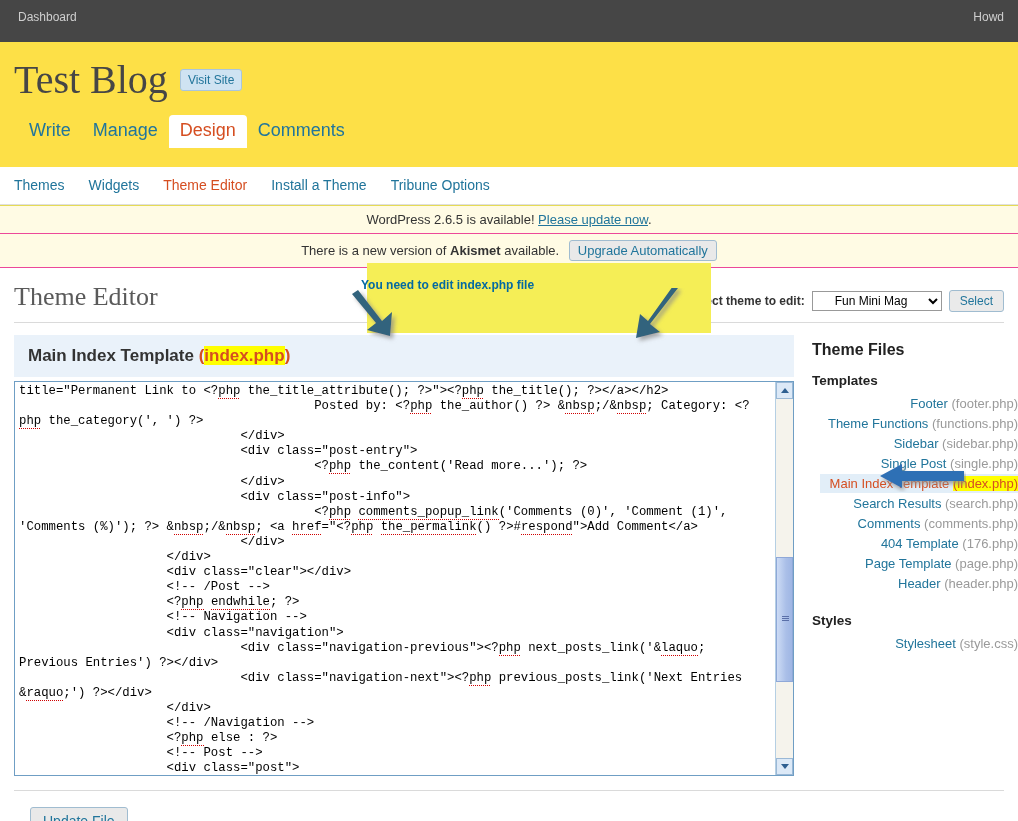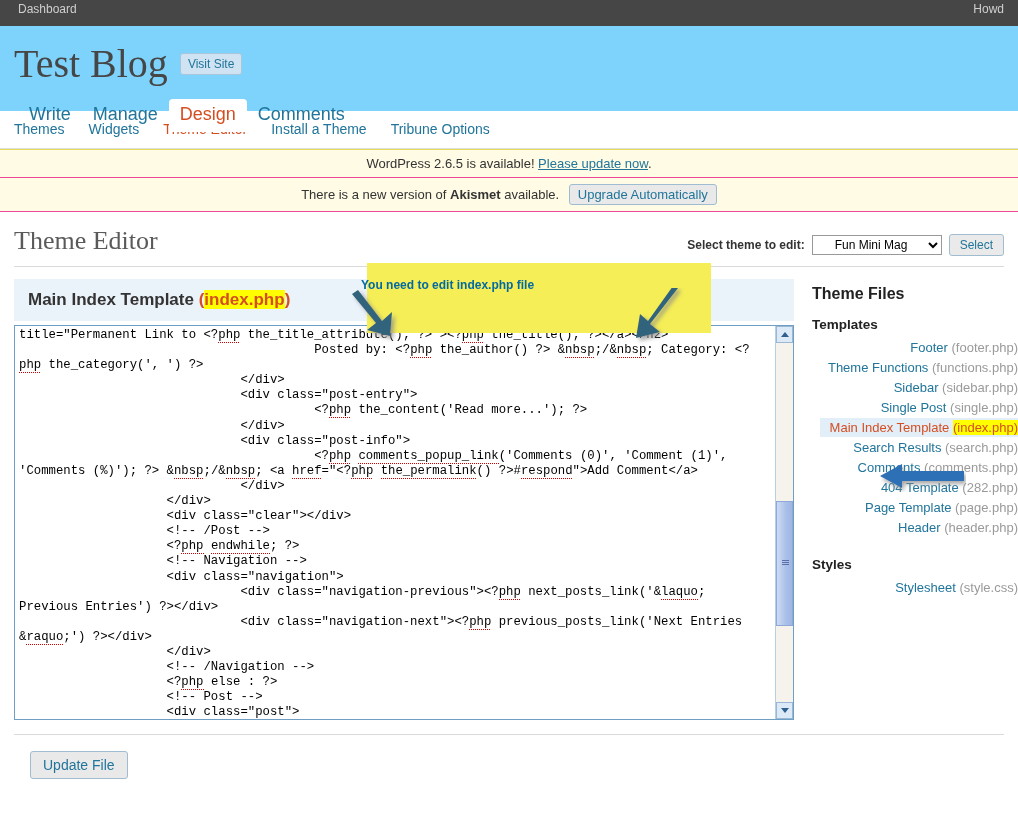--- a/index.html
+++ b/index.html
@@ -12,39 +12,39 @@
     height: 821px;
     position: relative;
     overflow: hidden;
     font-family: "Liberation Sans", sans-serif;
     font-size: 13px;
     color: #333;
   }
 
   
   #admin-bar {
-    height: 26px;
+    height: 42px;
     background: #464646;
     color: #d8d8d8;
     display: flex;
     align-items: center;
     justify-content: space-between;
     padding: 0 14px 8px 18px;
     box-sizing: border-box;
     font-size: 12px;
   }
   #admin-bar .ab-left { color: #cfcfcf; }
   #admin-bar .ab-right { color: #cfcfcf; white-space: nowrap; overflow: hidden; }
 
   
   #blog-header {
-    background: #7dd3fc;
+    background: #fde047;
     padding: 10px 17px 0 14px;
     box-sizing: border-box;
-    height: 85px;
+    height: 125px;
     position: relative;
   }
   #blog-title-row {
     display: flex;
     align-items: center;
     gap: 12px;
     height: 56px;
   }
   #blog-title {
     font-family: "Liberation Serif", serif;
@@ -458,21 +458,21 @@
 
       <h4>Templates</h4>
       <ul class="file-list">
         <li><span class="flabel">Footer</span> <span class="fslug">(footer.php)</span></li>
         <li><span class="flabel">Theme Functions</span> <span class="fslug">(functions.php)</span></li>
         <li><span class="flabel">Sidebar</span> <span class="fslug">(sidebar.php)</span></li>
         <li><span class="flabel">Single Post</span> <span class="fslug">(single.php)</span></li>
         <li class="current"><span class="flabel">Main Index Template</span> <span class="fslug hl">(index.php)</span></li>
         <li><span class="flabel">Search Results</span> <span class="fslug">(search.php)</span></li>
         <li><span class="flabel">Comments</span> <span class="fslug">(comments.php)</span></li>
-        <li><span class="flabel">404 Template</span> <span class="fslug">(282.php)</span></li>
+        <li><span class="flabel">404 Template</span> <span class="fslug">(176.php)</span></li>
         <li><span class="flabel">Page Template</span> <span class="fslug">(page.php)</span></li>
         <li><span class="flabel">Header</span> <span class="fslug">(header.php)</span></li>
       </ul>
 
       <h4>Styles</h4>
       <ul class="file-list">
         <li><span class="flabel">Stylesheet</span> <span class="fslug">(style.css)</span></li>
       </ul>
     </div>
 

